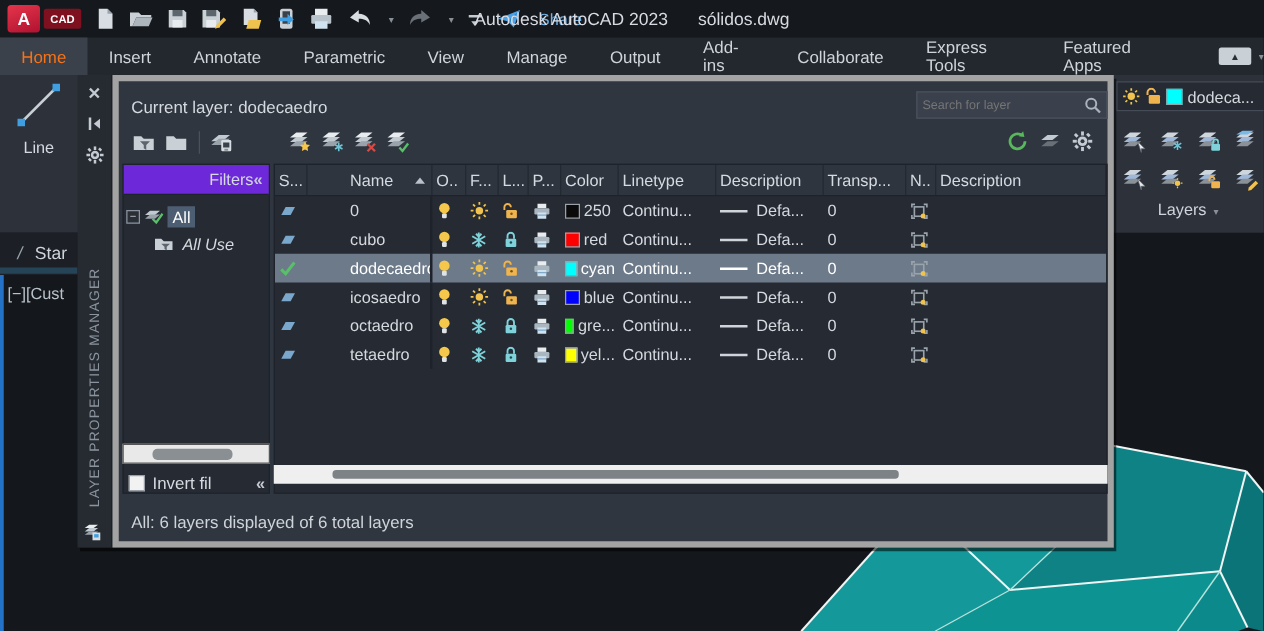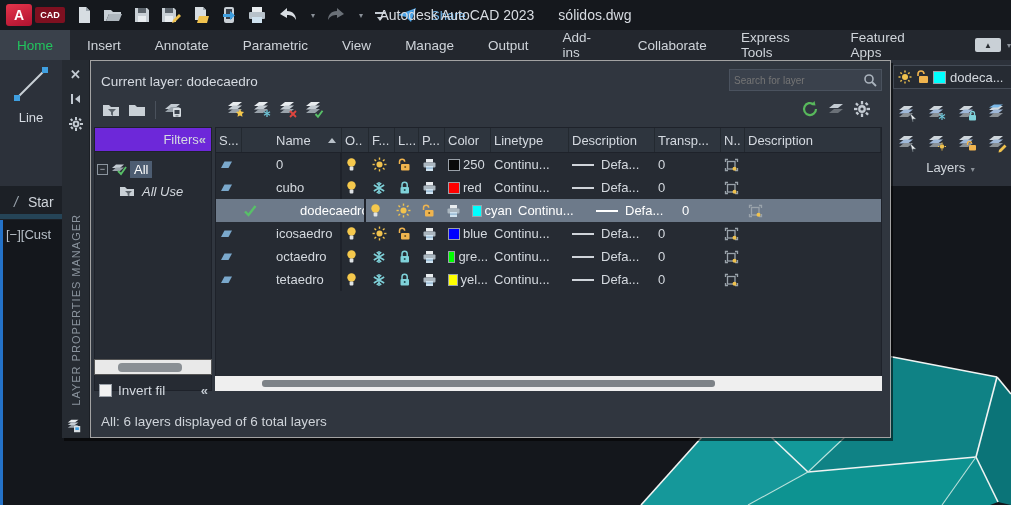--- a/index.html
+++ b/index.html
@@ -19,21 +19,21 @@
     font-weight:bold; font-size:9px; display:flex; align-items:center; justify-content:center; margin-left:3px; }
   .share-label { color:#6fb3e8; font-size:13px; margin-left:4px; }
   .win-title { position:absolute; left:0; right:0; text-align:center; font-size:14px; color:#d8dce2; pointer-events:none; }
   .win-title .doc { margin-left:24px; }
   .caret { color:#8a9098; font-size:8px; margin-left:2px; }
 
   
   .tabrow { position:absolute; left:0; top:30px; width:1011px; height:30px;
     background:#23272e; display:flex; align-items:stretch; font-size:13.5px; }
   .tab { padding:0 17px; display:flex; align-items:center; color:#cfd4da; cursor:pointer; }
-  .tab.active { background:#3a414b; color:#22c55e; }
+  .tab.active { background:#3a414b; color:#f97316; }
   .ribbon-collapse { margin-left:28px; align-self:center; display:flex; align-items:center; gap:4px; }
   .rc-btn { width:26px; height:14px; background:#c9d0d6; border-radius:2px;
     display:flex; align-items:center; justify-content:center; color:#2a2e34; font-size:8px; }
 
   
   .ribbon-body { position:absolute; left:0; top:60px; width:1011px; height:126px; background:#2c313a; }
   .draw-panel { position:absolute; left:0; top:0; width:62px; height:126px; background:#2c313a; }
   .line-btn { position:absolute; left:5px; top:2px; width:52px; height:86px; display:flex;
     flex-direction:column; align-items:center; justify-content:flex-start; }
   .line-btn .lbl { font-size:13px; color:#d5dae1; margin-top:4px; }
@@ -63,21 +63,21 @@
   .spine { width:28px; background:#262b32; border-right:1px solid #1b1f25; position:relative;
     display:flex; flex-direction:column; align-items:center; padding-top:6px; gap:9px; }
   .spine .sicon { width:16px; height:16px; display:flex; align-items:center; justify-content:center;
     color:#c3cad2; font-size:13px; font-weight:bold; }
   .spine-title { position:absolute; top:130px; left:0; width:28px; height:240px; display:flex;
     align-items:center; justify-content:center; }
   .spine-title span { writing-mode:vertical-rl; transform:rotate(180deg); font-size:11px;
     letter-spacing:1px; color:#8b949e; white-space:nowrap; }
   .spine-bottom { position:absolute; bottom:4px; left:4px; }
 
-  .pmain { flex:1; background:#30363f; position:relative; border:1px solid #a3a3a3; }
+  .pmain { flex:1; background:#30363f; position:relative; border:5px solid #a3a3a3; }
   .cur-layer { position:absolute; left:10px; top:13px; font-size:13.5px; color:#d5dae1; }
   .searchbox { position:absolute; left:638px; top:8px; width:153px; height:22px; background:#3a414c;
     border:1px solid #4a525e; display:flex; align-items:center; padding:0 4px; }
   .searchbox input { flex:1; background:transparent; border:none; outline:none; color:#9aa4b0;
     font-size:10px; font-family:"Liberation Sans",sans-serif; width:110px; }
   .ptoolbar { position:absolute; left:8px; top:36px; width:784px; height:26px; display:flex; align-items:center; }
   .ptoolbar .ticon { width:26px; height:24px; display:flex; align-items:center; justify-content:center; }
   .tsep { width:1px; height:18px; background:#4a515c; margin:0 4px; }
   .ptb-right { position:absolute; right:8px; top:0; display:flex; }
 
@@ -103,21 +103,21 @@
   .invert .chev { margin-left:auto; }
 
   
   .grid { position:absolute; left:124px; top:66px; width:667px; height:264px; background:#262b33;
     border:1px solid #1e222a; overflow:hidden; font-size:13px; }
   .grow { display:grid; grid-template-columns:26px 100px 27px 26px 24px 26px 46px 78px 86px 66px 24px auto;
     align-items:center; height:23px; }
   .grow.hdr { height:25px; background:#2e353e; border-bottom:1px solid #1e222a; color:#d5dae1; }
   .grow.hdr .cell { border-right:1px solid #232930; height:100%; display:flex; align-items:center; }
   .cell { padding:0 3px; white-space:nowrap; overflow:hidden; display:flex; align-items:center; gap:3px; }
-  .grow.sel { background:#6d7a8a; color:#fff;padding-left:24px; }
+  .grow.sel { background:#6d7a8a; color:#fff; }
   .cell.namecell { border-right:2px solid #1e222a; height:100%;margin-left:31px; }
   .sort-asc { width:0; height:0; border-left:4px solid transparent; border-right:4px solid transparent;
     border-bottom:5px solid #b9c1c9; margin-left:auto; margin-right:2px; }
   .lw-line { display:inline-block; width:22px; height:2px; background:#cfd4da; margin-right:4px; }
   .grow.sel .lw-line { background:#fff; }
   .sw { display:inline-block; width:12px; height:12px; border:1px solid #9aa1a9; }
   .hsb2 { position:absolute; left:124px; bottom:46px; width:667px; height:15px; background:#efefef; }
   .hsb2 .thumb { position:absolute; left:7%; top:4px; width:68%; height:7px; background:#7d8287; border-radius:3px; }
   .pstatus { position:absolute; left:10px; bottom:8px; font-size:13.5px; color:#cfd4da; }
 

